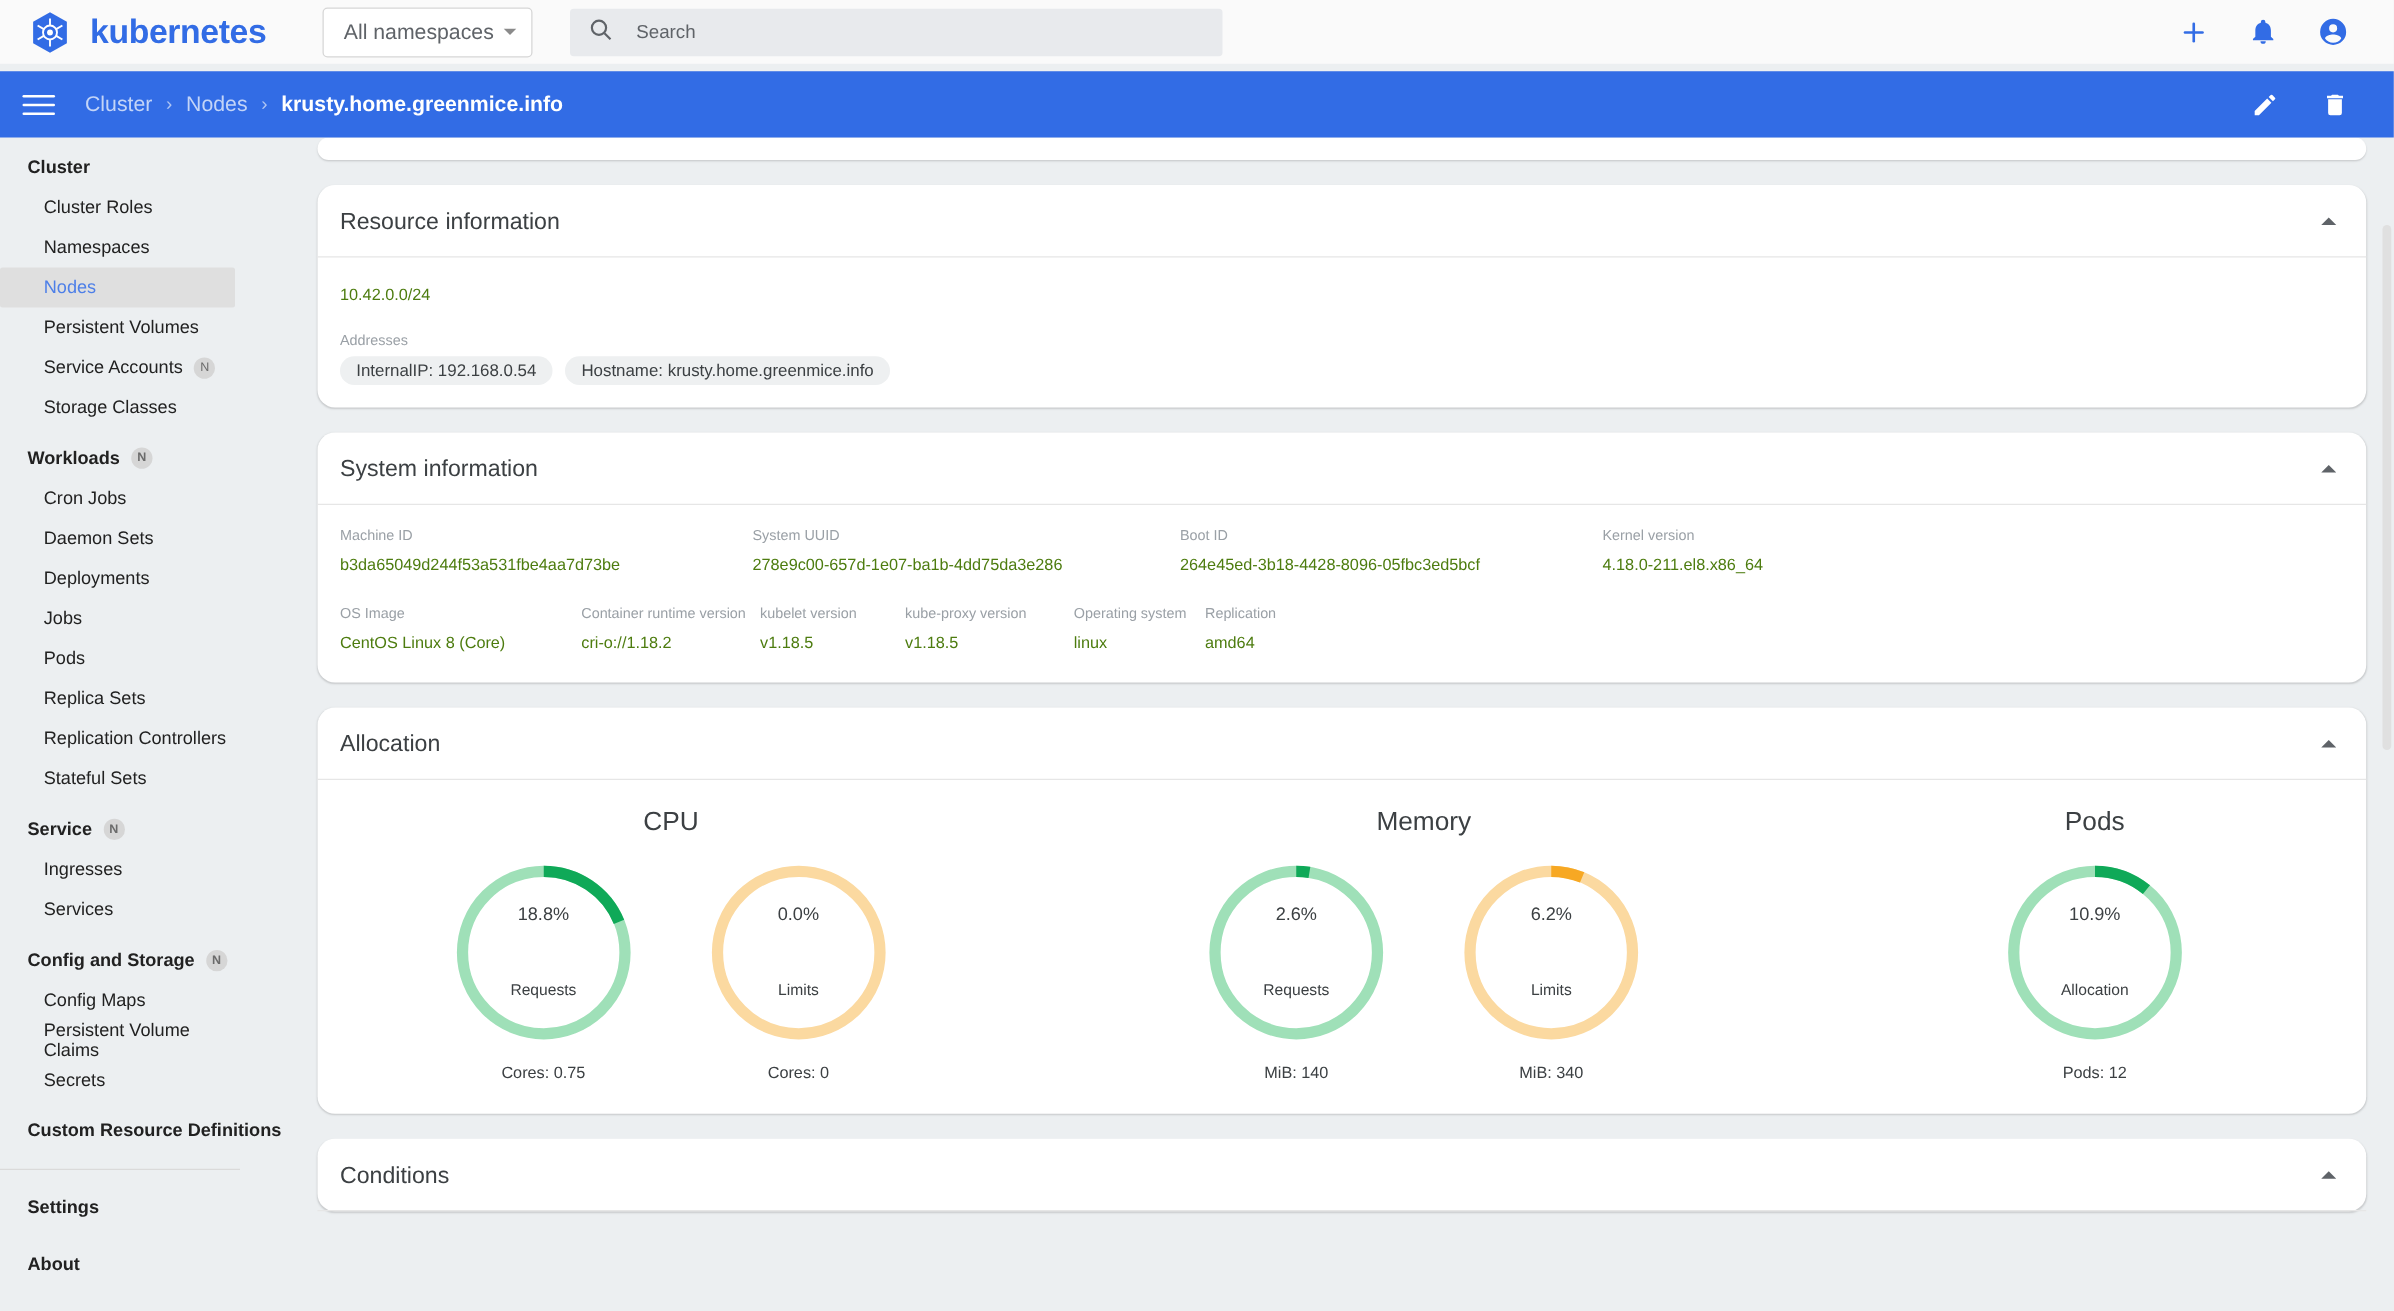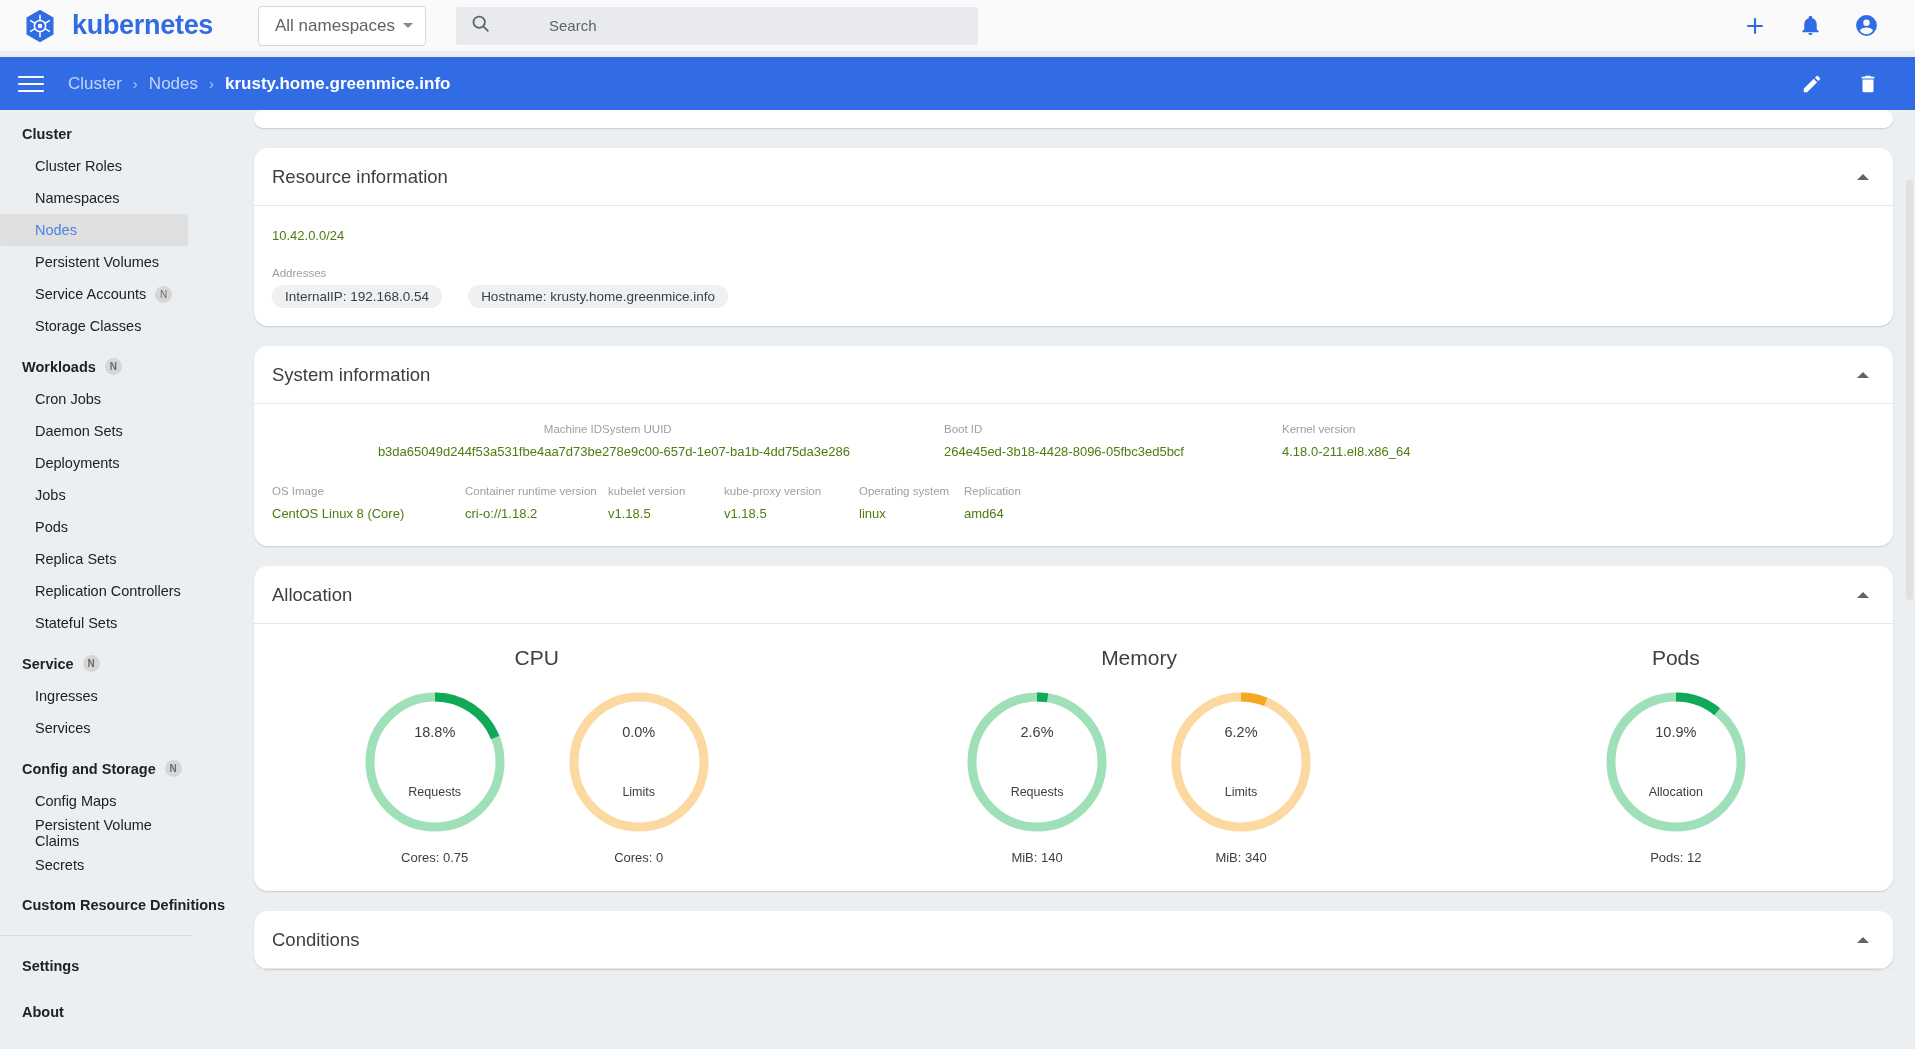--- a/index.html
+++ b/index.html
@@ -38,21 +38,21 @@
     border-left: 5px solid transparent; border-right: 5px solid transparent;
     border-top: 5px solid #8a8a8a;
   }
   .searchbox {
     margin-left: 30px;
     width: 522px; height: 38px;
     background: #e8eaed; border-radius: 3px;
     display: flex; align-items: center; gap: 18px;
     padding: 0 14px;
   }
-  .searchbox .ph { font-size: 15px; color: #5f6368; margin-left: 40px; }
+  .searchbox .ph { font-size: 15px; color: #5f6368; }
   .topbar-actions {
     margin-left: auto; display: flex; align-items: center; gap: 32px;
     padding-right: 36px;
   }
   .ticon { cursor: pointer; display: flex; align-items: center; justify-content: center; }
 
   
   .bluebar {
     position: absolute; top: 57px; left: 0; right: 0; height: 53px;
     background: #326ce5;
@@ -118,29 +118,29 @@
     border-left: 6px solid transparent; border-right: 6px solid transparent;
     border-bottom: 6px solid #5f6368;
     cursor: pointer;
   }
   .card-body { padding: 16px 18px 18px; }
 
   .field { display: flex; flex-direction: column; }
   .flabel { font-size: 11.5px; color: #9aa0a6; line-height: 18px; }
   .fvalue { font-size: 13px; color: #4d7c0f; line-height: 28px; font-weight: 400; }
 
-  .chiprow { display: flex; gap: 26px; margin-top: 3px; }
+  .chiprow { display: flex; gap: 10px; margin-top: 3px; }
   .chip {
     background: #eef0f1; border-radius: 14px;
     padding: 4px 13px; font-size: 13.5px; color: #3c4043;
   }
 
   .sysrow1 { display: flex; margin-bottom: 16px; }
   .sysrow2 { display: flex; }
-  .sysrow1 .field:nth-child(1) { width: 330px; text-align: right; }
+  .sysrow1 .field:nth-child(1) { width: 330px; }
   .sysrow1 .field:nth-child(2) { width: 342px; }
   .sysrow1 .field:nth-child(3) { width: 338px; }
   .sysrow2 .field:nth-child(1) { width: 193px; }
   .sysrow2 .field:nth-child(2) { width: 143px; }
   .sysrow2 .field:nth-child(3) { width: 116px; }
   .sysrow2 .field:nth-child(4) { width: 135px; }
   .sysrow2 .field:nth-child(5) { width: 105px; }
 
   
   .alloc-body { padding: 22px 0 26px; display: flex; }

